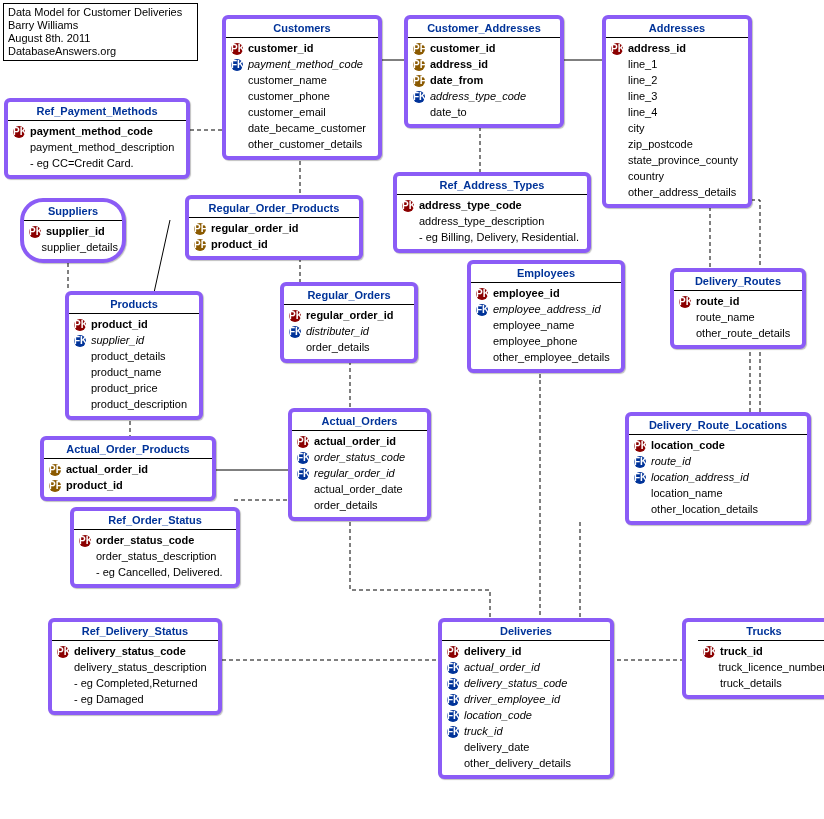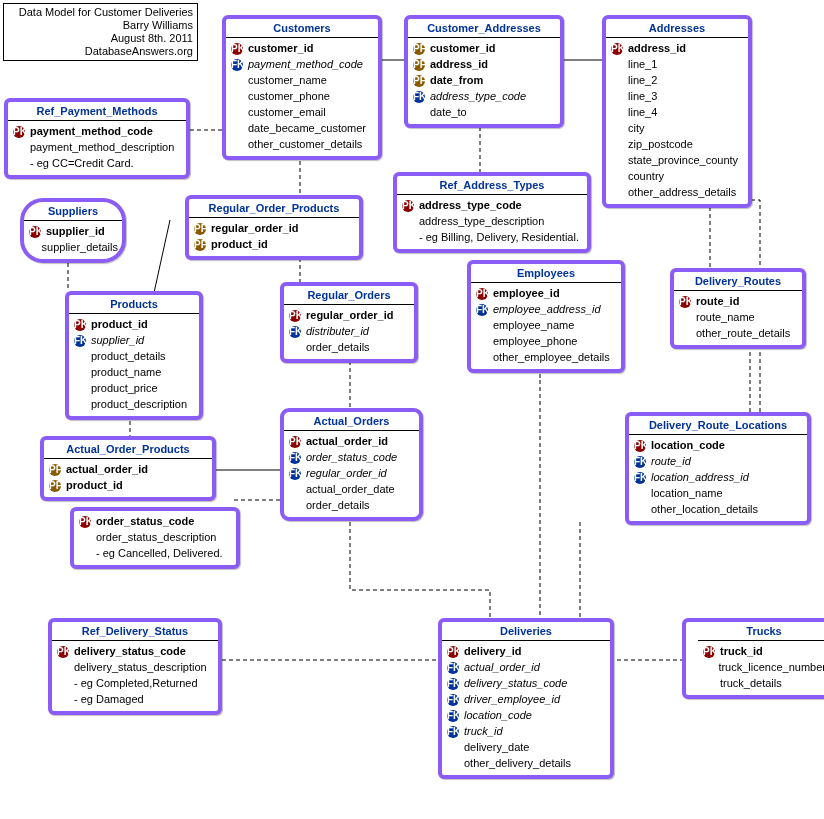--- a/index.html
+++ b/index.html
@@ -9,21 +9,21 @@
   font-size: 11px;
   background: #fff;
   width: 824px;
   height: 819px;
   position: relative;
 }
 .meta-box {
   position: absolute;
   border: 1px solid #000;
   background: #fff;
-  text-align: right;
+  text-align: left;
   padding: 2px 4px;
   line-height: 13px;
 }
 .entity {
   position: absolute;
   border: 4px solid #8b5cf6;
   border-radius: 6px;
   background: #fff;
   box-shadow: 1px 1px 1px rgba(0,0,0,0.25);
 }
@@ -362,21 +362,21 @@
       <div class="row">
         <div class="key"><span class="pf">PF</span></div>
         <div class="col-name bold">actual_order_id</div>
       </div>
       <div class="row">
         <div class="key"><span class="pf">PF</span></div>
         <div class="col-name bold">product_id</div>
       </div>
     </div>
   </div>
-<div id="ent-actual_orders" class="entity" style="left:280px; top:408px; width:135px;border-radius:9px;">
+<div id="ent-actual_orders" class="entity" style="left:288px; top:408px; width:135px;">
     <div class="entity-title">Actual_Orders</div>
     <div class="entity-body">
       <div class="row">
         <div class="key"><span class="pk">PK</span></div>
         <div class="col-name bold">actual_order_id</div>
       </div>
       <div class="row">
         <div class="key"><span class="fk">FK</span></div>
         <div class="col-name italic">order_status_code</div>
       </div>
@@ -413,20 +413,21 @@
         <div class="key"></div>
         <div class="col-name">location_name</div>
       </div>
       <div class="row">
         <div class="key"></div>
         <div class="col-name">other_location_details</div>
       </div>
     </div>
   </div>
 <div id="ent-ref_order_status" class="entity" style="left:70px; top:507px; width:162px;">
+    <div class="entity-title">Ref_Order_Status</div>
     <div class="entity-body">
       <div class="row">
         <div class="key"><span class="pk">PK</span></div>
         <div class="col-name bold">order_status_code</div>
       </div>
       <div class="row">
         <div class="key"></div>
         <div class="col-name">order_status_description</div>
       </div>
       <div class="row">

